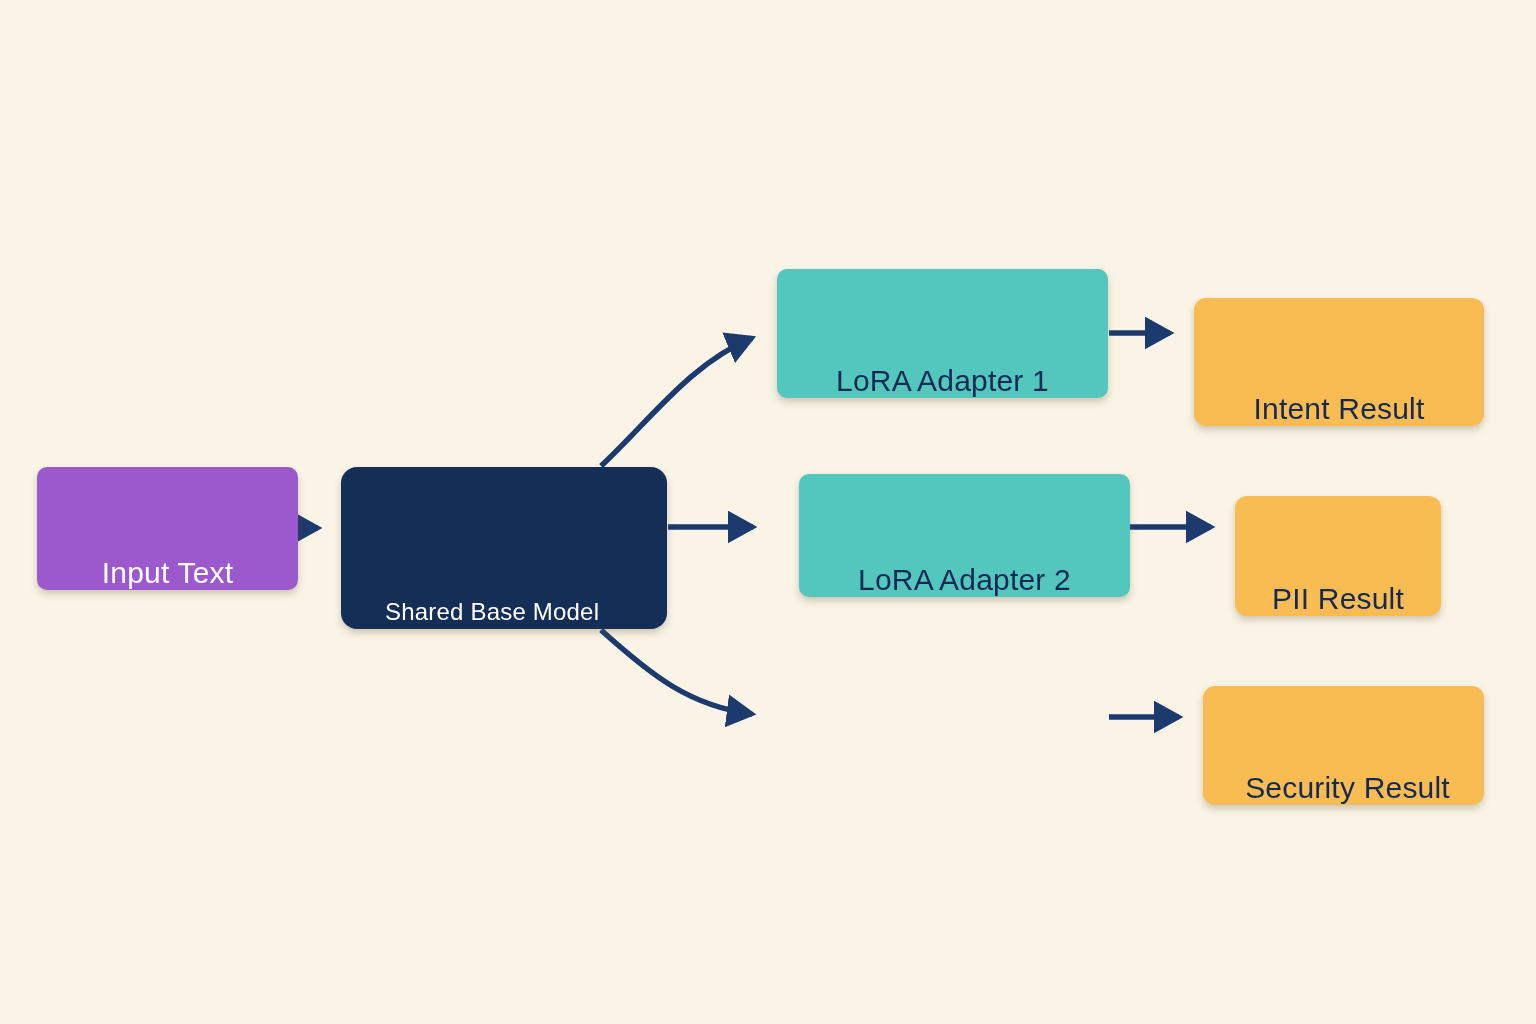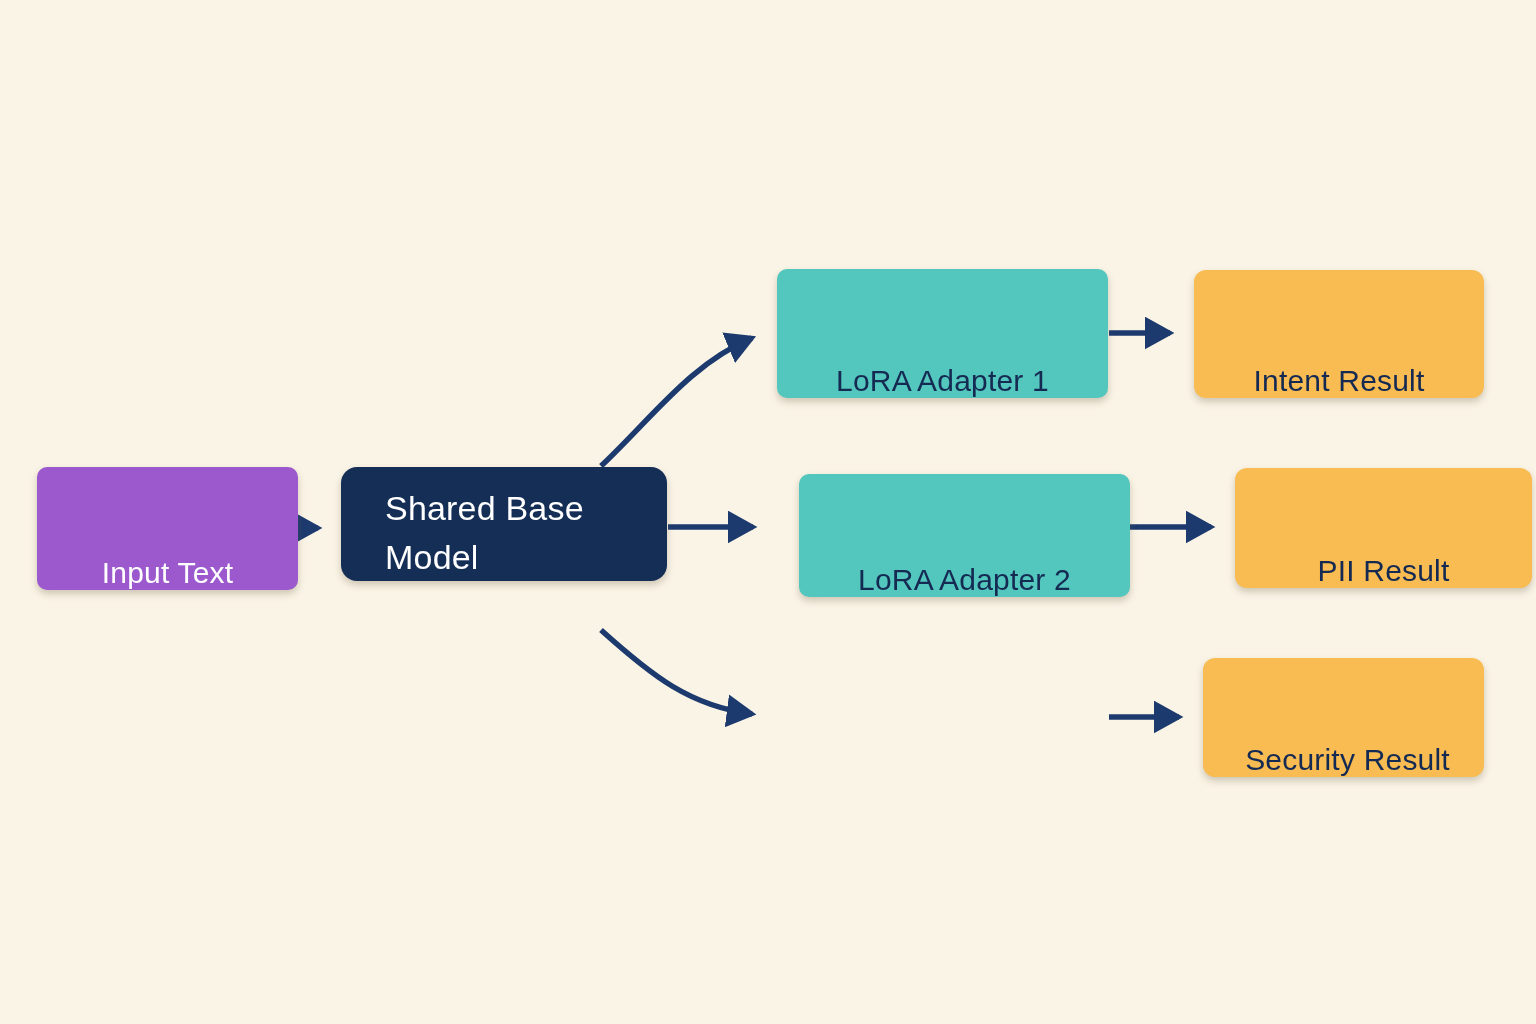--- a/index.html
+++ b/index.html
@@ -49,47 +49,48 @@
   }
   .node-input {
     left: 37px; top: 467px;
     width: 261px; height: 123px;
     background: var(--input-fill);
     color: var(--label-on-dark);
     border-radius: 10px;
   }
   .node-base {
     left: 341px; top: 467px;
-    width: 326px; height: 114px;
+    width: 326px; height: 162px;
     background: var(--base-fill);
     color: var(--label-on-dark);
     border-radius: 16px;
     justify-content: flex-start;
     text-align: left;
     padding: 0 48px 0 44px;
-    font-size: 34px;
+    font-size: 24px;
     line-height: 1.42;
   }
   .node-adapter {
     background: var(--adapter-fill);
     color: var(--label-on-light);
     border-radius: 10px;
     left: 777px;
     width: 331px;
   }
   .node-adapter-1 { top: 269px; height: 129px; }
   .node-adapter-2 { top: 474px; height: 123px; margin-left: 22px; }
   .node-adapter-3 { top: 658px; height: 118px; }
   .node-result {
     background: var(--result-fill);
     color: var(--label-on-light);
     border-radius: 12px;
+    margin-top: 28px;
   }
   .node-result-1 { left: 1194px; top: 270px; width: 290px; height: 128px; }
-  .node-result-2 { left: 1235px; top: 468px; width: 297px; height: 120px; }
+  .node-result-2 { left: 1235px; top: 468px; width: 206px; height: 120px; }
   .node-result-3 { left: 1203px; top: 658px; width: 281px; height: 119px; padding-left: 8px; }
 </style>
 </head>
 <body>
 
 <div class="canvas">
 
   <svg class="edges" viewBox="0 0 1536 1024" xmlns="http://www.w3.org/2000/svg">
     <defs>
       <marker id="arrow" markerWidth="7" markerHeight="7" refX="4.6" refY="3" orient="auto" markerUnits="strokeWidth">

